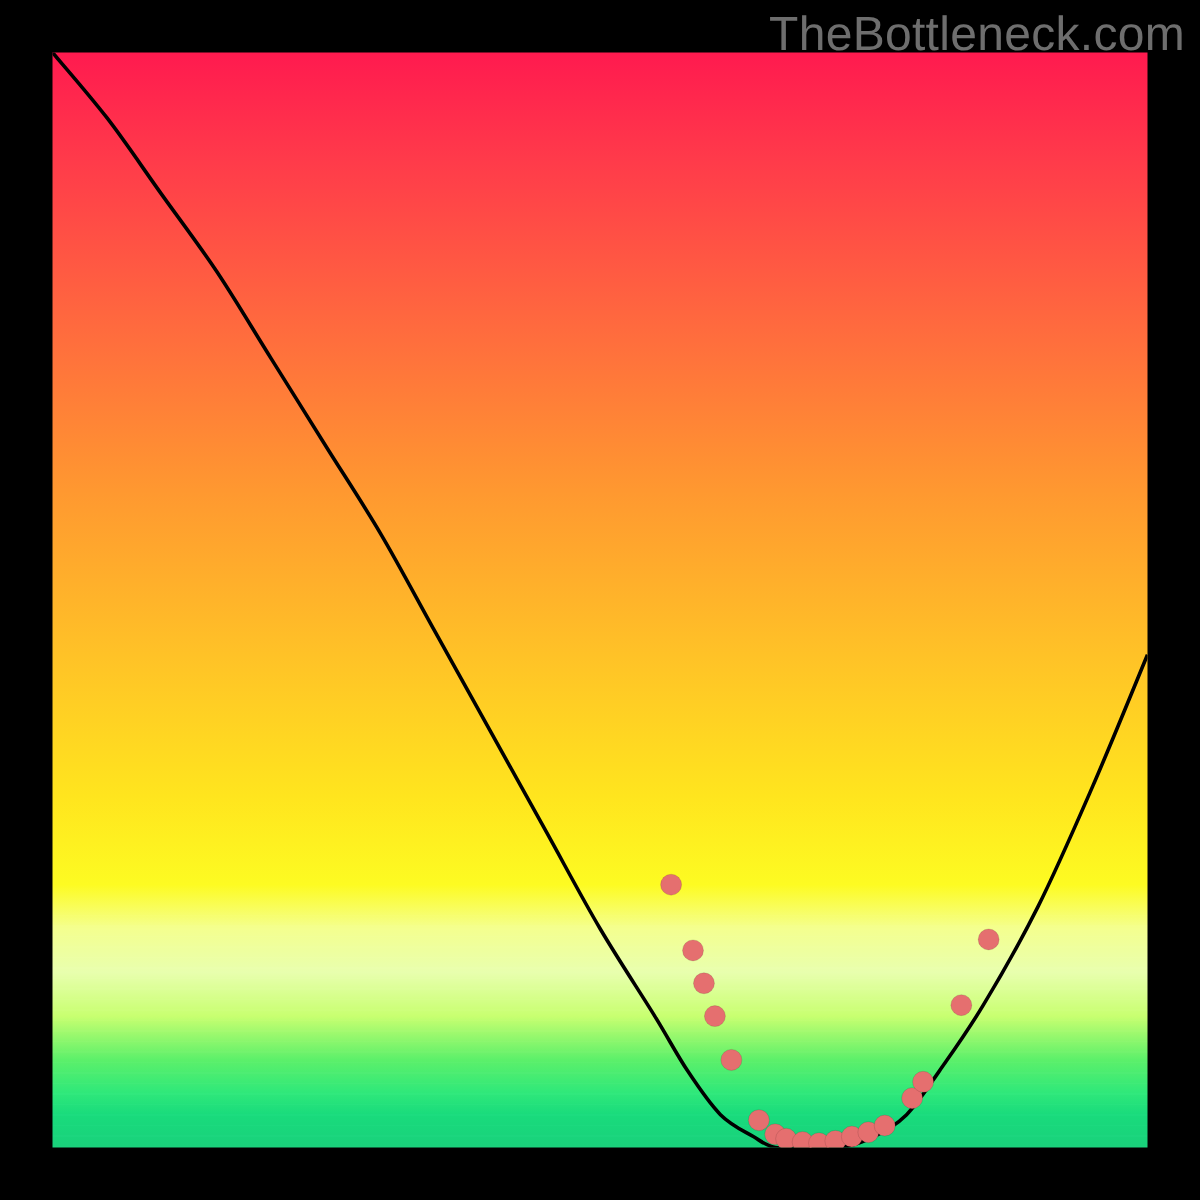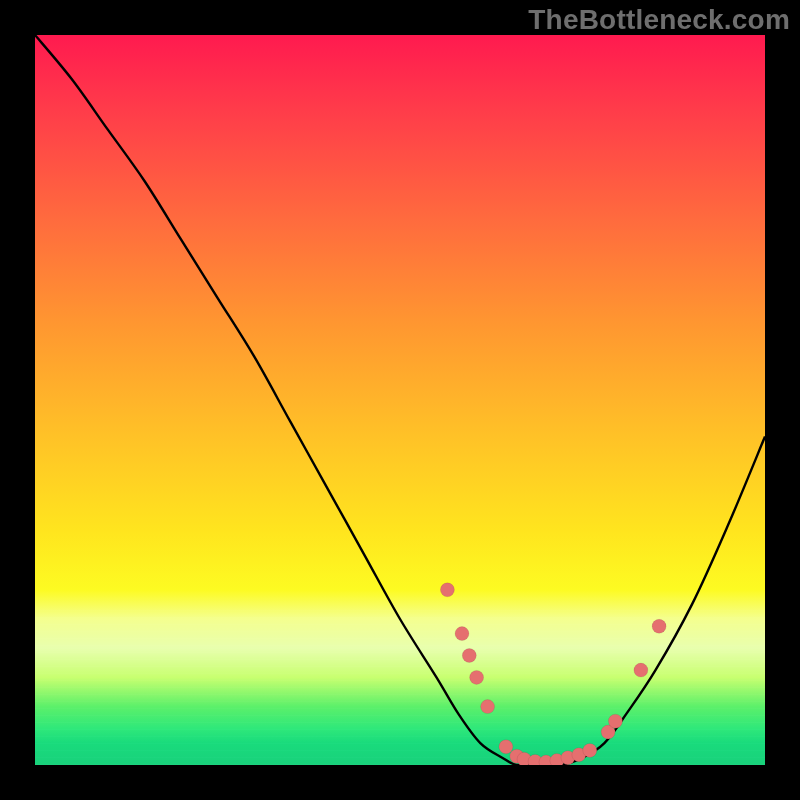--- a/index.html
+++ b/index.html
@@ -15,22 +15,22 @@
     position: relative;
     width: 800px;
     height: 800px;
     background: #000;
   }
   .watermark {
     position: absolute;
     top: 4px;
     right: 10px;
     color: #6e6e6e;
-    font-size: 28px;
-    font-weight: 700;
+    font-size: 32px;
+    font-weight: 400;
     letter-spacing: 0.2px;
     z-index: 4;
   }
   .plot-area {
     position: absolute;
     left: 35px;
     top: 35px;
     width: 730px;
     height: 730px;
     

